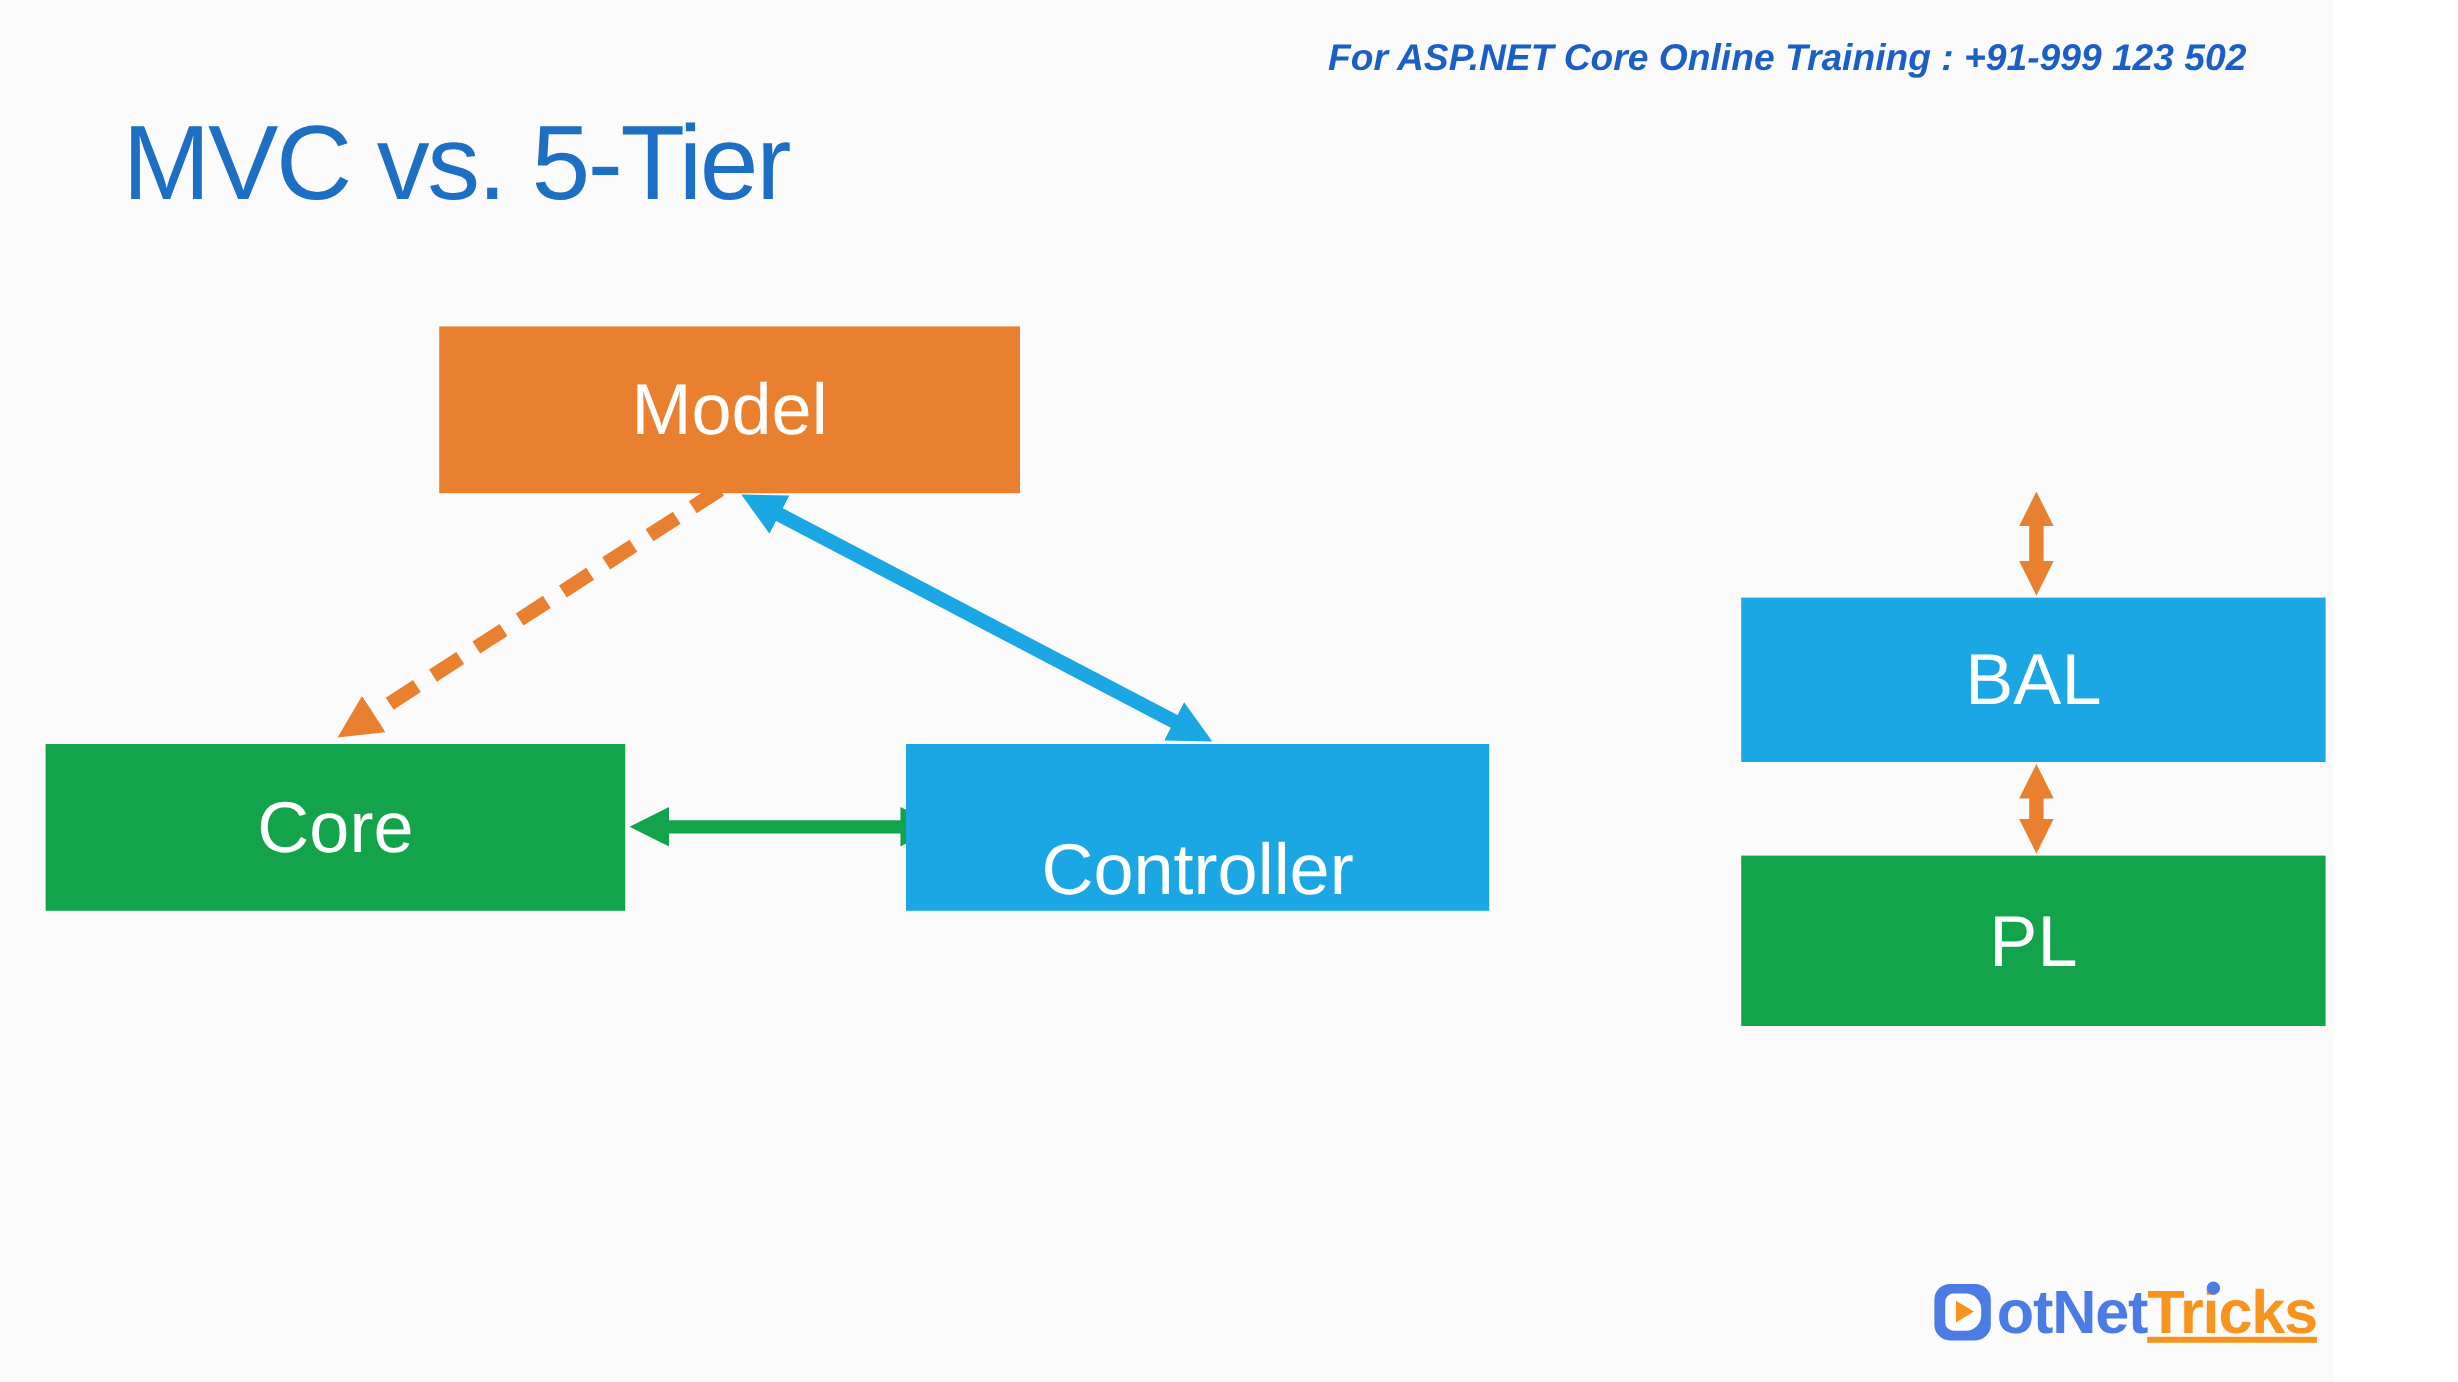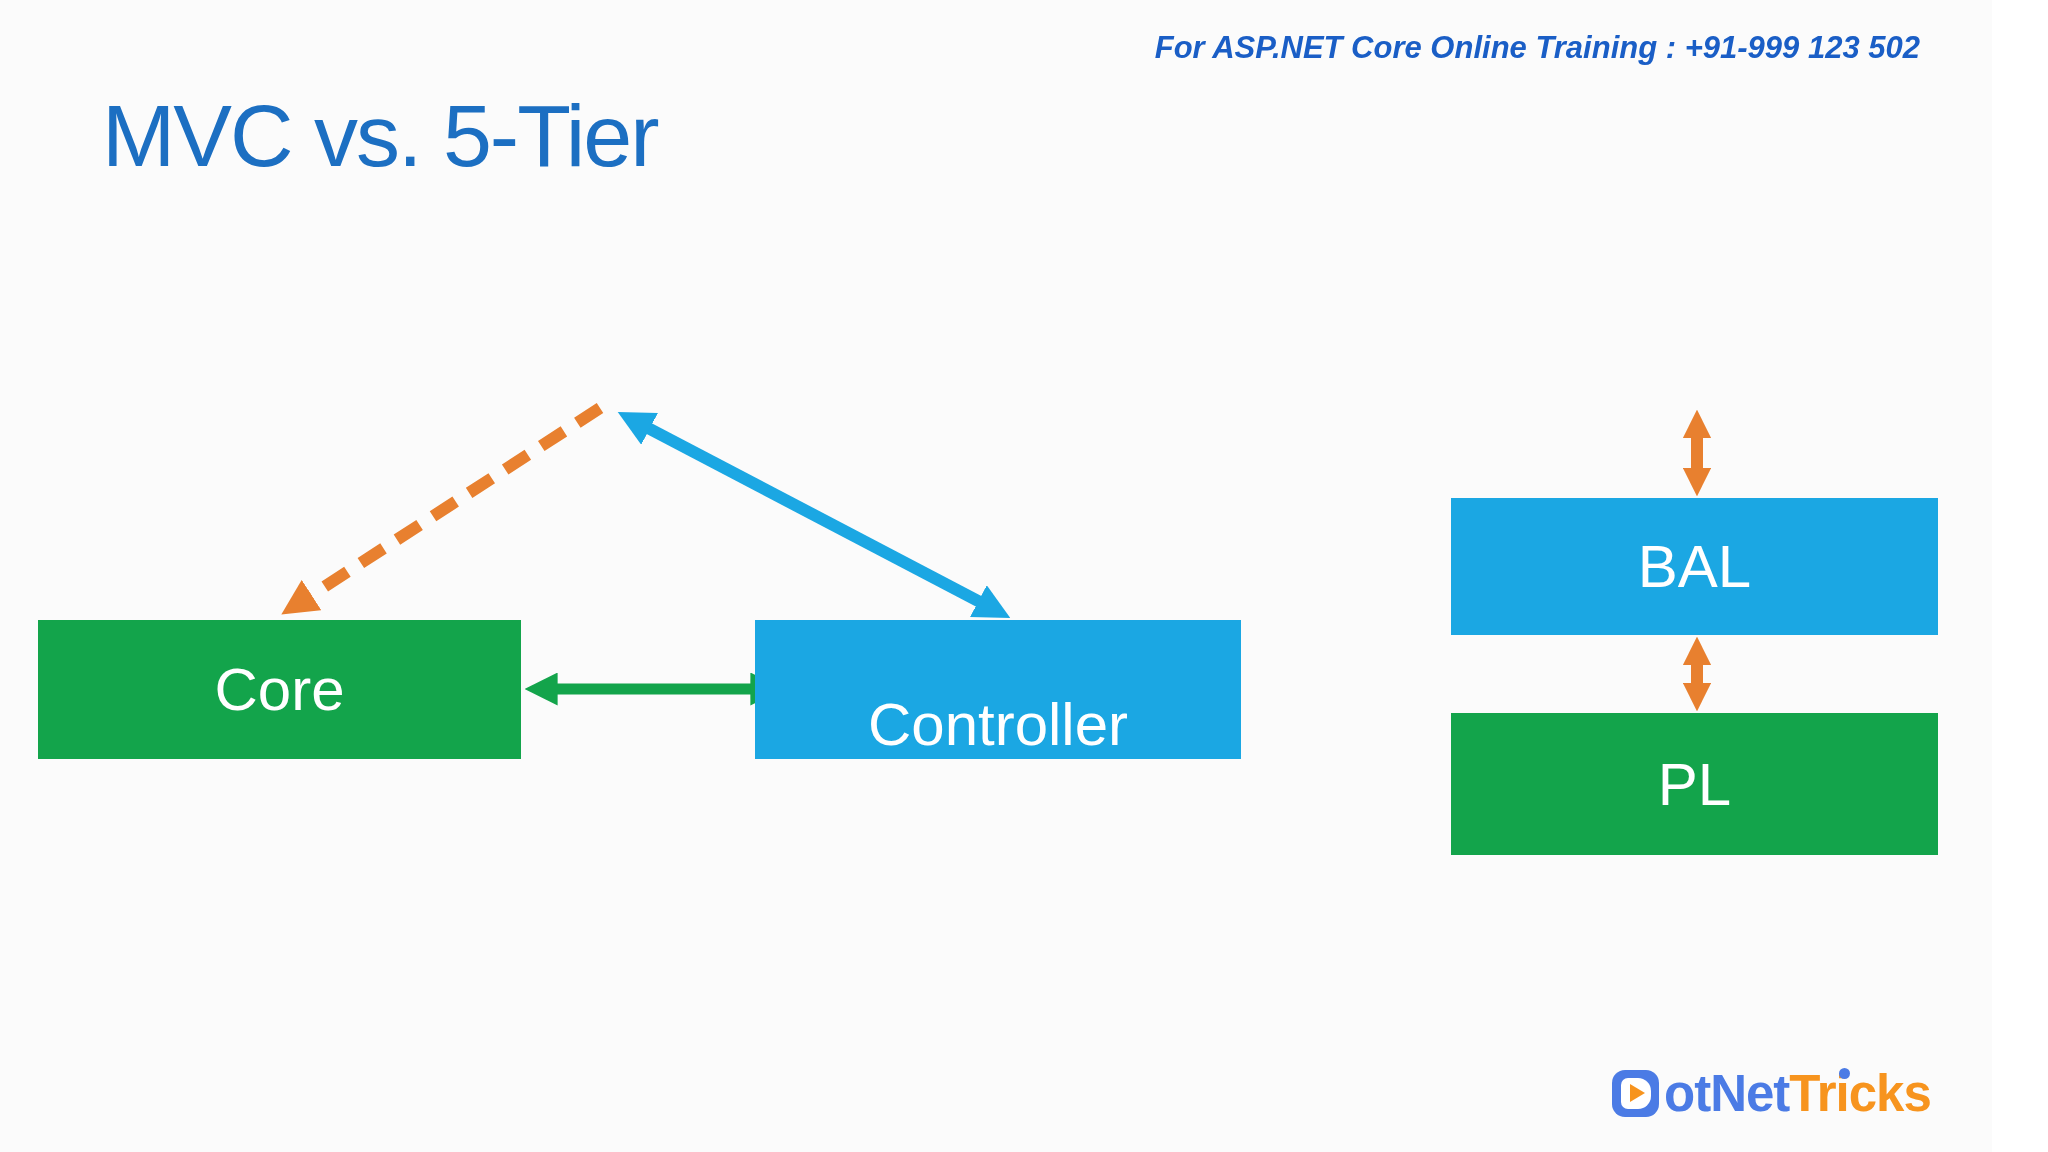--- a/index.html
+++ b/index.html
@@ -2,21 +2,20 @@
 <html style="--background: #FBFBFB; --orange: #E8802F; --green: #13A44B; --blue: #1BA7E3; --title-blue: #1C6FC2; --note-blue: #1A5EC6; --logo-blue: #4B7BE5; --logo-orange: #F7941E; --box-text: #FFFFFF;"><head>
 <meta charset="utf-8">
 <style>
   html,body{margin:0;padding:0;}
   .canvas{
     position:relative;
     width:1944px;height:1152px;
     background:var(--background,#FBFBFB);
     overflow:hidden;
     font-family:"Liberation Sans",sans-serif;
-    padding-left:48px;
   }
   .note{
     position:absolute;top:30px;right:72px;
     font-size:31px;font-style:italic;font-weight:700;
     color:var(--note-blue,#1A5EC6);
     letter-spacing:0px;
     white-space:nowrap;
   }
   .title{
     position:absolute;left:102px;top:90px;
@@ -62,21 +61,21 @@
     background:#FFFFFF;border-radius:7px 13px 13px 7px;
   }
   .logo-play{
     position:absolute;left:18px;top:14px;width:0;height:0;
     border-left:15px solid var(--logo-orange,#F7941E);
     border-top:9.5px solid transparent;
     border-bottom:9.5px solid transparent;
   }
   .logo-text{font-size:51px;font-weight:700;letter-spacing:-1px;line-height:1;white-space:nowrap;}
   .logo-otnet{color:var(--logo-blue,#4B7BE5);margin-top:38px;}
-  .logo-tricks{color:var(--logo-orange,#F7941E);position:relative;display:inline-block;}
+  .logo-tricks{color:var(--logo-orange,#F7941E);position:relative;display:inline-block;text-decoration:underline;}
   .logo-i-dot{
     position:absolute;left:50px;top:0;width:11px;height:11px;border-radius:50%;
     background:var(--logo-blue,#4B7BE5);
   }
 </style>
 </head>
 <body>
 
 <div class="canvas">
 
@@ -104,20 +103,23 @@
 
     <line class="s-blue" x1="648" y1="428" x2="980" y2="602" marker-start="url(#ah-blue)" marker-end="url(#ah-blue)"></line>
 
     <line class="s-green" x1="556" y1="689" x2="752" y2="689" marker-start="url(#ah-green)" marker-end="url(#ah-green)"></line>
 
     <line class="s-orange" x1="1697" y1="437" x2="1697" y2="469" marker-start="url(#ah-orange-sm)" marker-end="url(#ah-orange-sm)"></line>
 
     <line class="s-orange" x1="1697" y1="664" x2="1697" y2="684" marker-start="url(#ah-orange-sm)" marker-end="url(#ah-orange-sm)"></line>
   </svg>
 
+  <div class="box box-model">
+    <span>Model</span>
+  </div>
   <div class="box box-view">
     <span>Core</span>
   </div>
   <div class="box box-controller">
     <span>Controller</span>
   </div>
 
   <div class="box box-bal">
     <span>BAL</span>
   </div>

